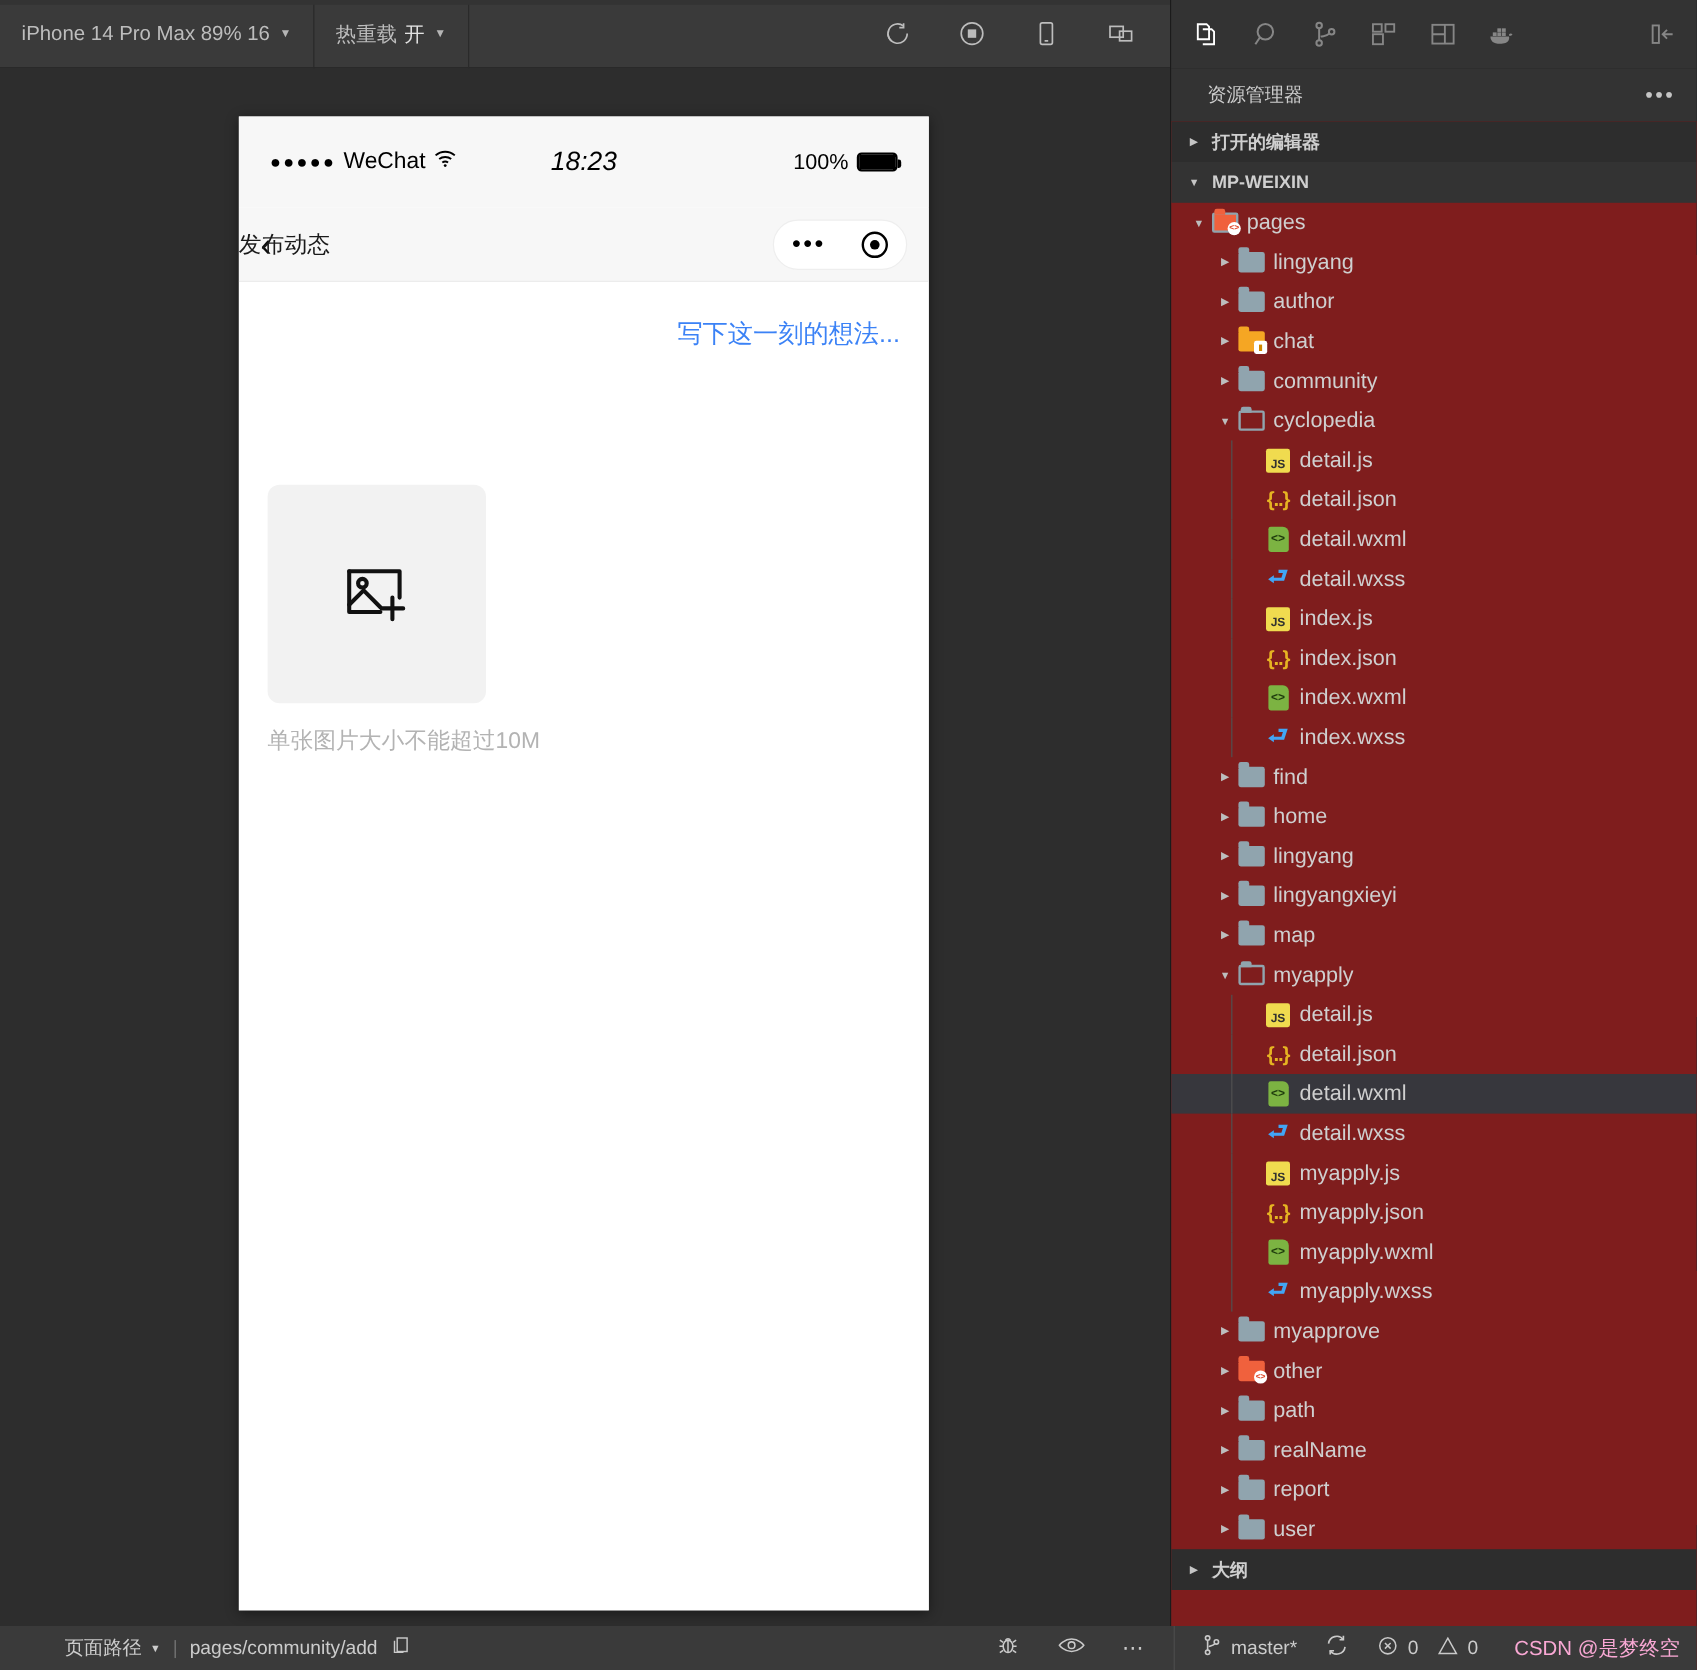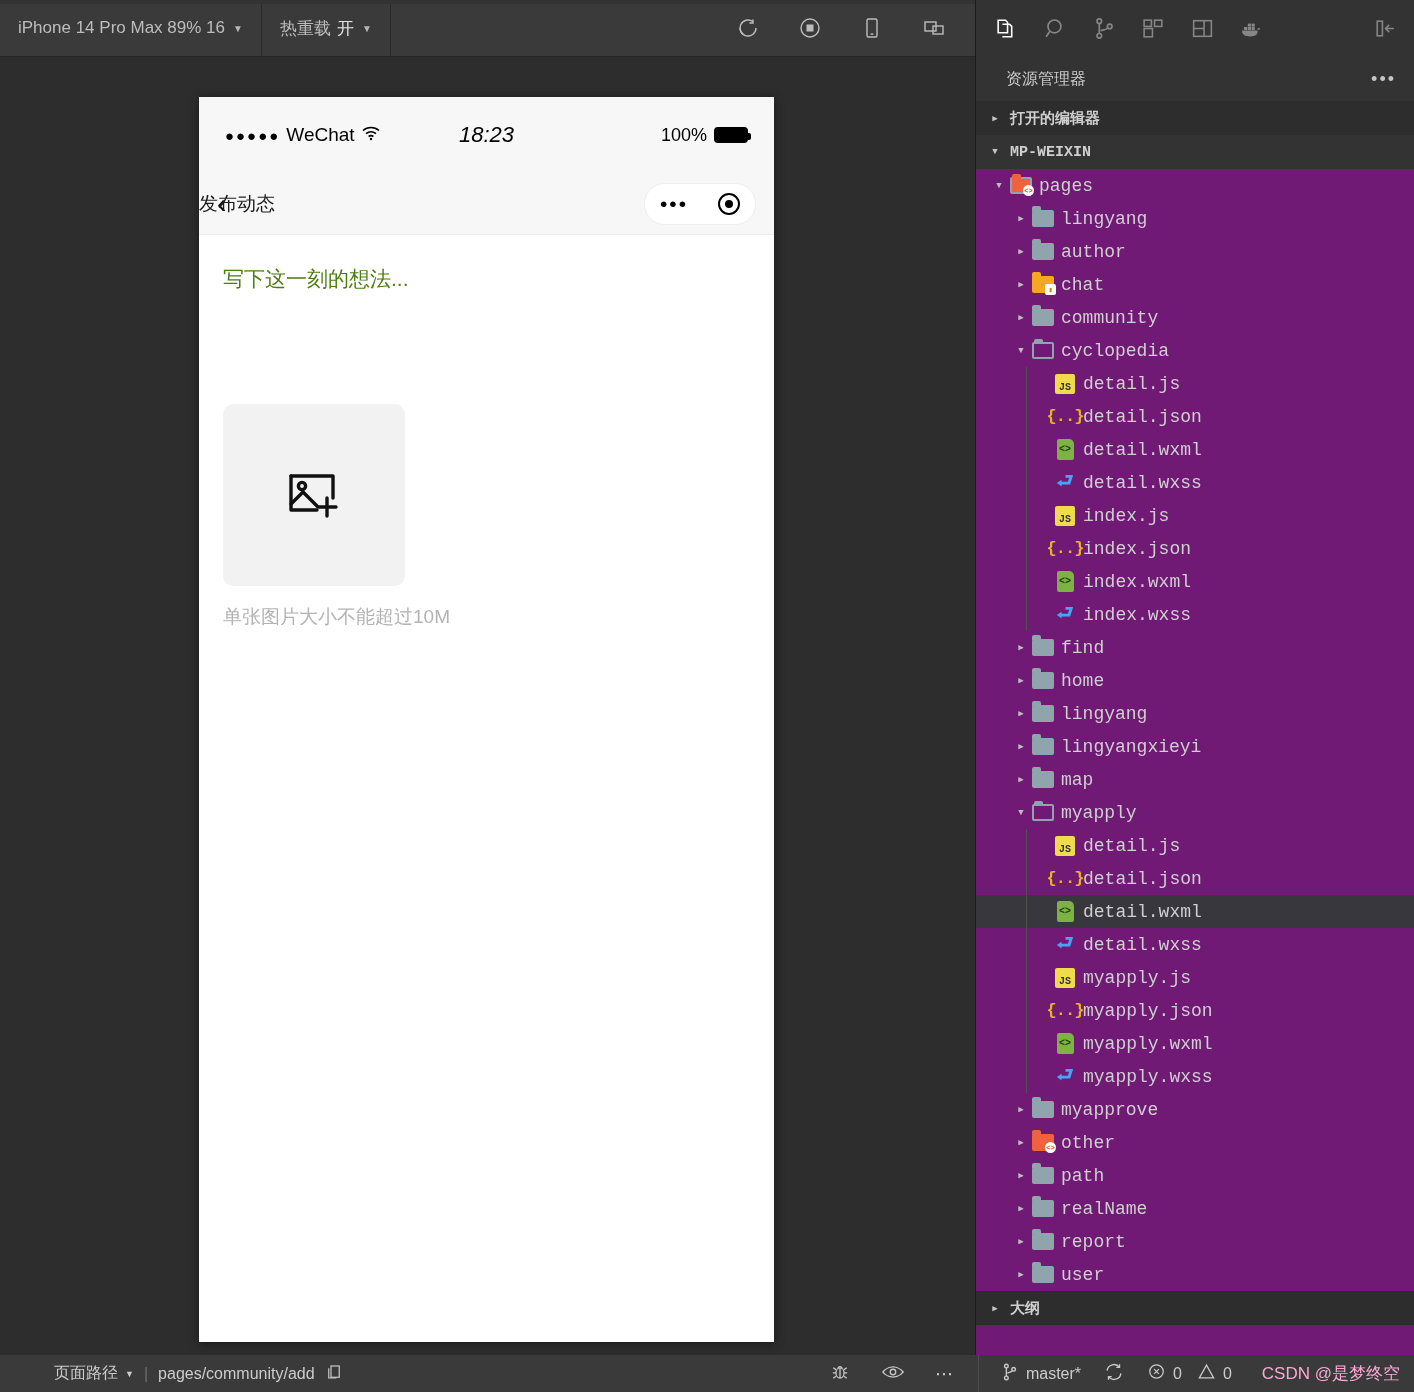--- a/index.html
+++ b/index.html
@@ -96,21 +96,21 @@
     z-index:2; cursor:pointer;
   }
   .capsule .el { letter-spacing: 2px; font-size: 21px; color:#000; line-height: 12px;}
   .capsule .target {
     width: 22px; height: 22px; border-radius: 50%; border: 2.5px solid #000;
     display:flex; align-items:center; justify-content:center;
   }
   .capsule .target i { width: 8px; height: 8px; border-radius:50%; background:#000; display:block; }
 
   .ph-body { flex: 1 1 auto; background: #fff; padding: 30px 24px; }
-  .compose-ph { color: #4d7c0f; font-size: 21px; line-height: 1.3; }
+  .compose-ph { color: #3b82f6; font-size: 21px; line-height: 1.3; text-align: right; }
   .uploader {
     margin-top: 112px;
     width: 182px; height: 182px; border-radius: 10px;
     background: #f2f2f2;
     display:flex; align-items:center; justify-content:center;
     cursor:pointer;
   }
   .hint { margin-top: 18px; color: #b3b3b3; font-size: 19px; }
 
   
@@ -136,21 +136,21 @@
 
   .vs-title {
     height: 44px; flex:0 0 44px;
     display:flex; align-items:center; justify-content:space-between;
     padding: 0 18px 0 30px;
     background:#333333;
     color:#cccccc; font-size: 16px;
   }
   .vs-title .more { letter-spacing: 2px; color:#c5c5c5; cursor:pointer; font-size:18px; line-height:8px;}
 
-  .vs-scroll { flex: 1 1 auto; overflow: hidden; background: #701a75; font-family: Liberation Mono, monospace; }
+  .vs-scroll { flex: 1 1 auto; overflow: hidden; background: #7f1d1d; }
 
   .sec-head {
     height: 34px; display:flex; align-items:center; gap:8px;
     padding-left: 12px;
     color:#cfcfcf; font-size: 15px; font-weight: bold;
     background:#333333; cursor:pointer;
   }
   .sec-head.plain { background:#2d2d2d; }
   .tw { width: 14px; display:flex; align-items:center; justify-content:center; color:#c5c5c5; font-size:9px; }
   .tw.open::before { content:"\25BC"; }

